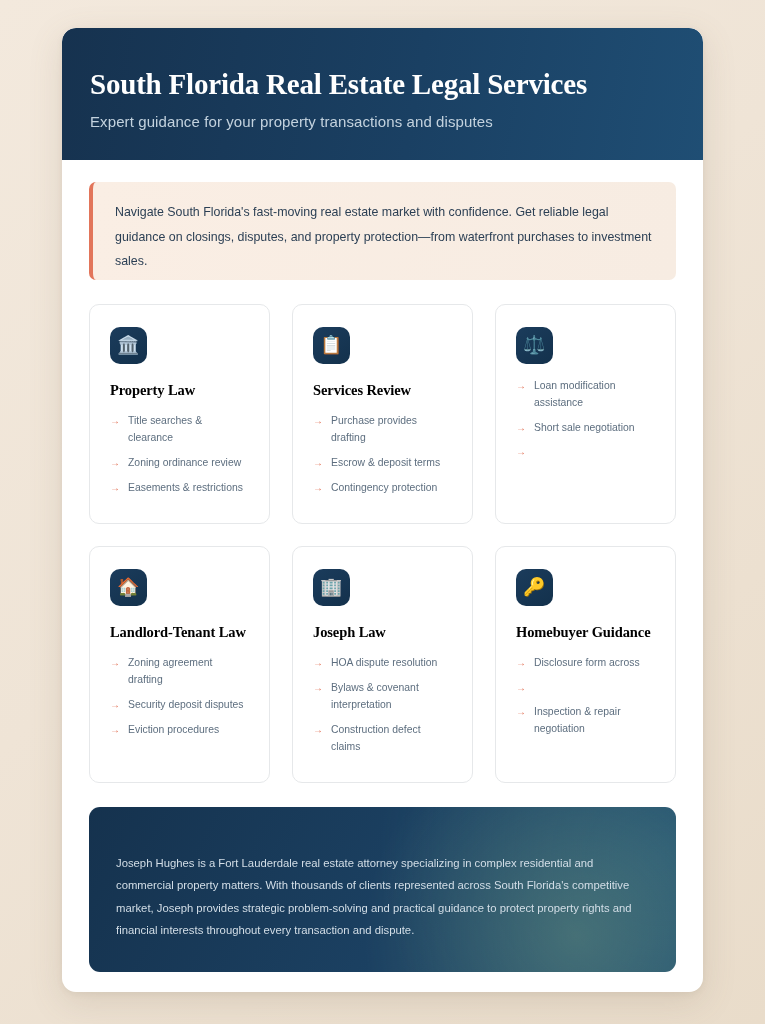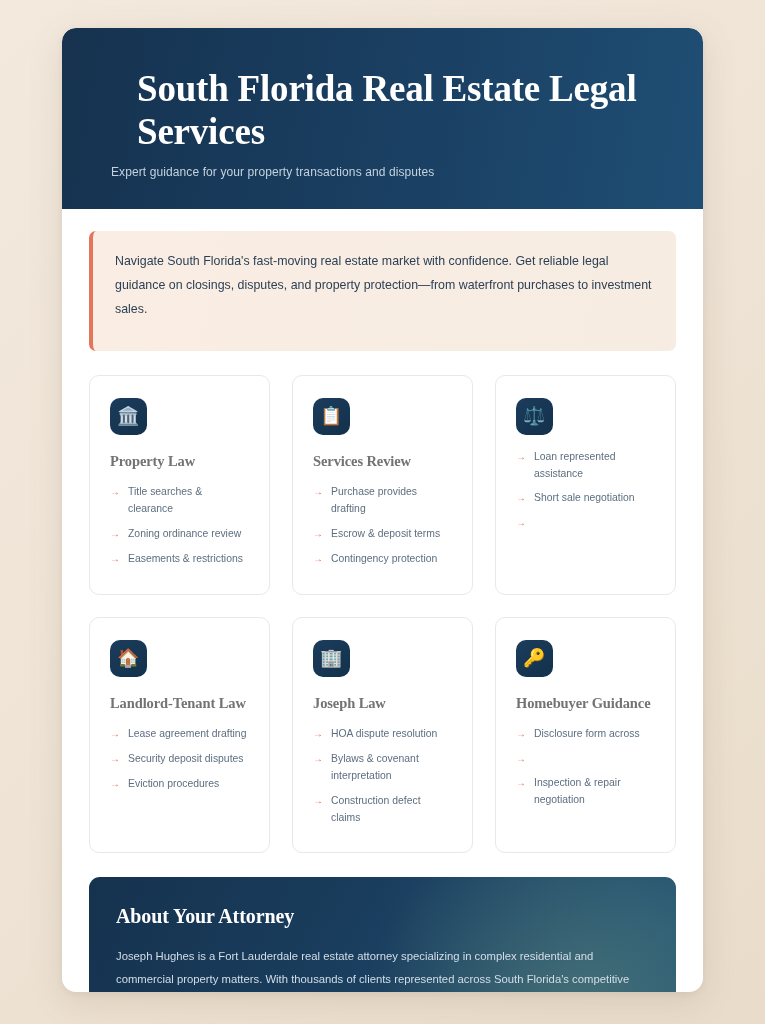--- a/index.html
+++ b/index.html
@@ -34,46 +34,44 @@
   }
 
   
   .header {
     background: linear-gradient(100deg, #16324f 0%, #1a4063 55%, #1f4e74 100%);
     padding: 40px 28px 30px 28px;
     border-radius: 14px 14px 0 0;
   }
   .header h1 {
     font-family: "Liberation Serif", serif;
-    font-size: 37px;
+    font-size: 29px;
     font-weight: 700;
     color: #ffffff;
     letter-spacing: -0.2px;
     line-height: 1.15;
-    margin-left: 47px;
   }
   .header .subtitle {
     margin-top: 12px;
-    font-size: 12px;
+    font-size: 15px;
     color: #c3d2de;
     letter-spacing: 0.1px;
-    margin-left: 21px;
   }
 
   
   .body-wrap {
     padding: 22px 27px 0 27px;
   }
 
   
   .callout {
     background: linear-gradient(100deg, #faeee4 0%, #f7ece2 100%);
     border-left: 4px solid #e2755a;
     border-radius: 7px;
-    padding: 18px 22px 29px 22px;
+    padding: 18px 22px 7px 22px;
   }
   .callout p {
     font-size: 12.4px;
     line-height: 1.95;
     color: #2b3f54;
   }
 
   
   .grid {
     display: grid;
@@ -99,21 +97,21 @@
     align-items: center;
     justify-content: center;
     font-size: 18px;
     line-height: 1;
   }
 
   .card h3 {
     font-family: "Liberation Serif", serif;
     font-size: 14.5px;
     font-weight: 700;
-    color: #737373;
+    color: #000000;
     margin-top: 17px;
     line-height: 1.28;
     letter-spacing: -0.1px;
   }
 
   .card ul { list-style: none; margin-top: 14px; }
   .card li {
     display: flex;
     align-items: flex-start;
     gap: 8px;
@@ -211,39 +209,39 @@
                 <span>Contingency protection</span>
               </li>
           </ul>
         </div>
 
         <div class="card">
           <div class="card-icon">⚖️</div>
           <ul>
             <li>
                 <span class="bullet-arrow">→</span>
-                <span>Loan represented assistance</span>
+                <span>Loan modification assistance</span>
               </li>
             <li>
                 <span class="bullet-arrow">→</span>
                 <span>Short sale negotiation</span>
               </li>
             <li>
                 <span class="bullet-arrow">→</span>
               </li>
           </ul>
         </div>
 
         <div class="card tall">
           <div class="card-icon">🏠</div>
           <h3>Landlord-Tenant Law</h3>
           <ul>
             <li>
                 <span class="bullet-arrow">→</span>
-                <span>Lease agreement drafting</span>
+                <span>Zoning agreement drafting</span>
               </li>
             <li>
                 <span class="bullet-arrow">→</span>
                 <span>Security deposit disputes</span>
               </li>
             <li>
                 <span class="bullet-arrow">→</span>
                 <span>Eviction procedures</span>
               </li>
           </ul>
@@ -282,20 +280,19 @@
             <li>
                 <span class="bullet-arrow">→</span>
                 <span>Inspection &amp; repair negotiation</span>
               </li>
           </ul>
         </div>
 
       </div>
 
       <div class="attorney">
-        <h2>About Your Attorney</h2>
         <p class="bio">Joseph Hughes is a Fort Lauderdale real estate attorney specializing in complex residential and commercial property matters. With thousands of clients represented across South Florida's competitive market, Joseph provides strategic problem-solving and practical guidance to protect property rights and financial interests throughout every transaction and dispute.</p>
 
       </div>
 
     </div>
   </div>
 </div>
 
 </body></html>

